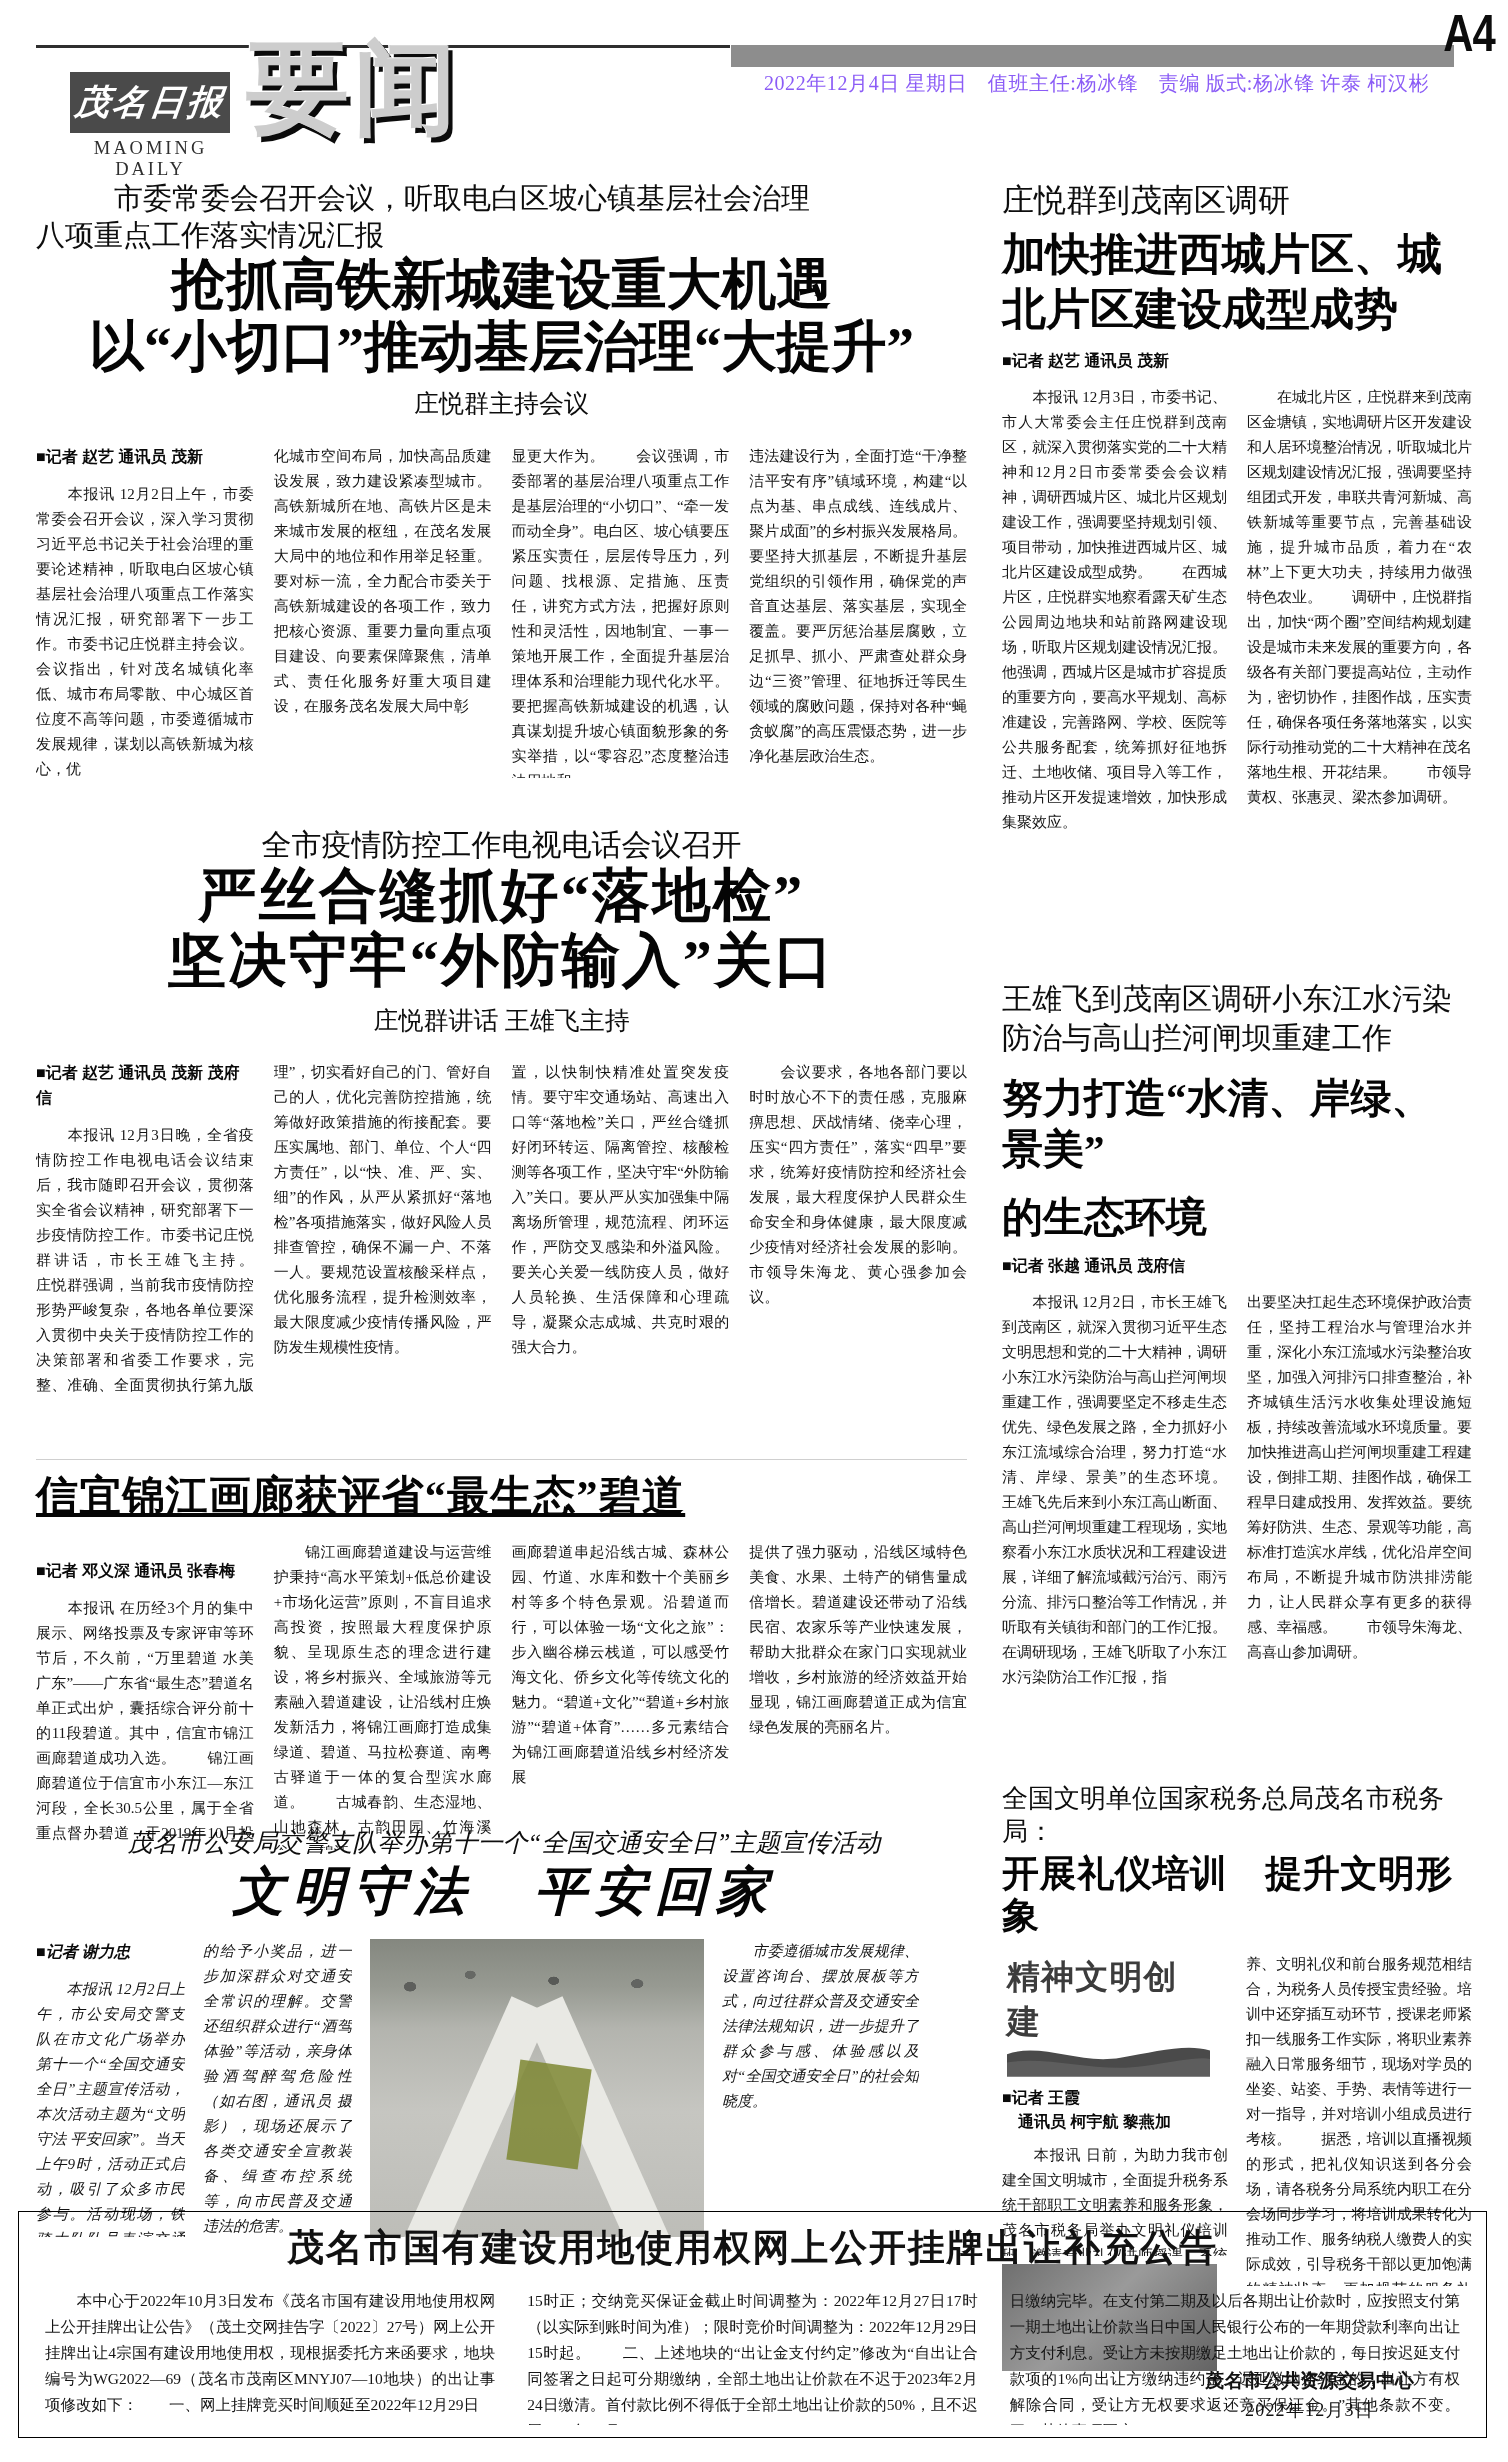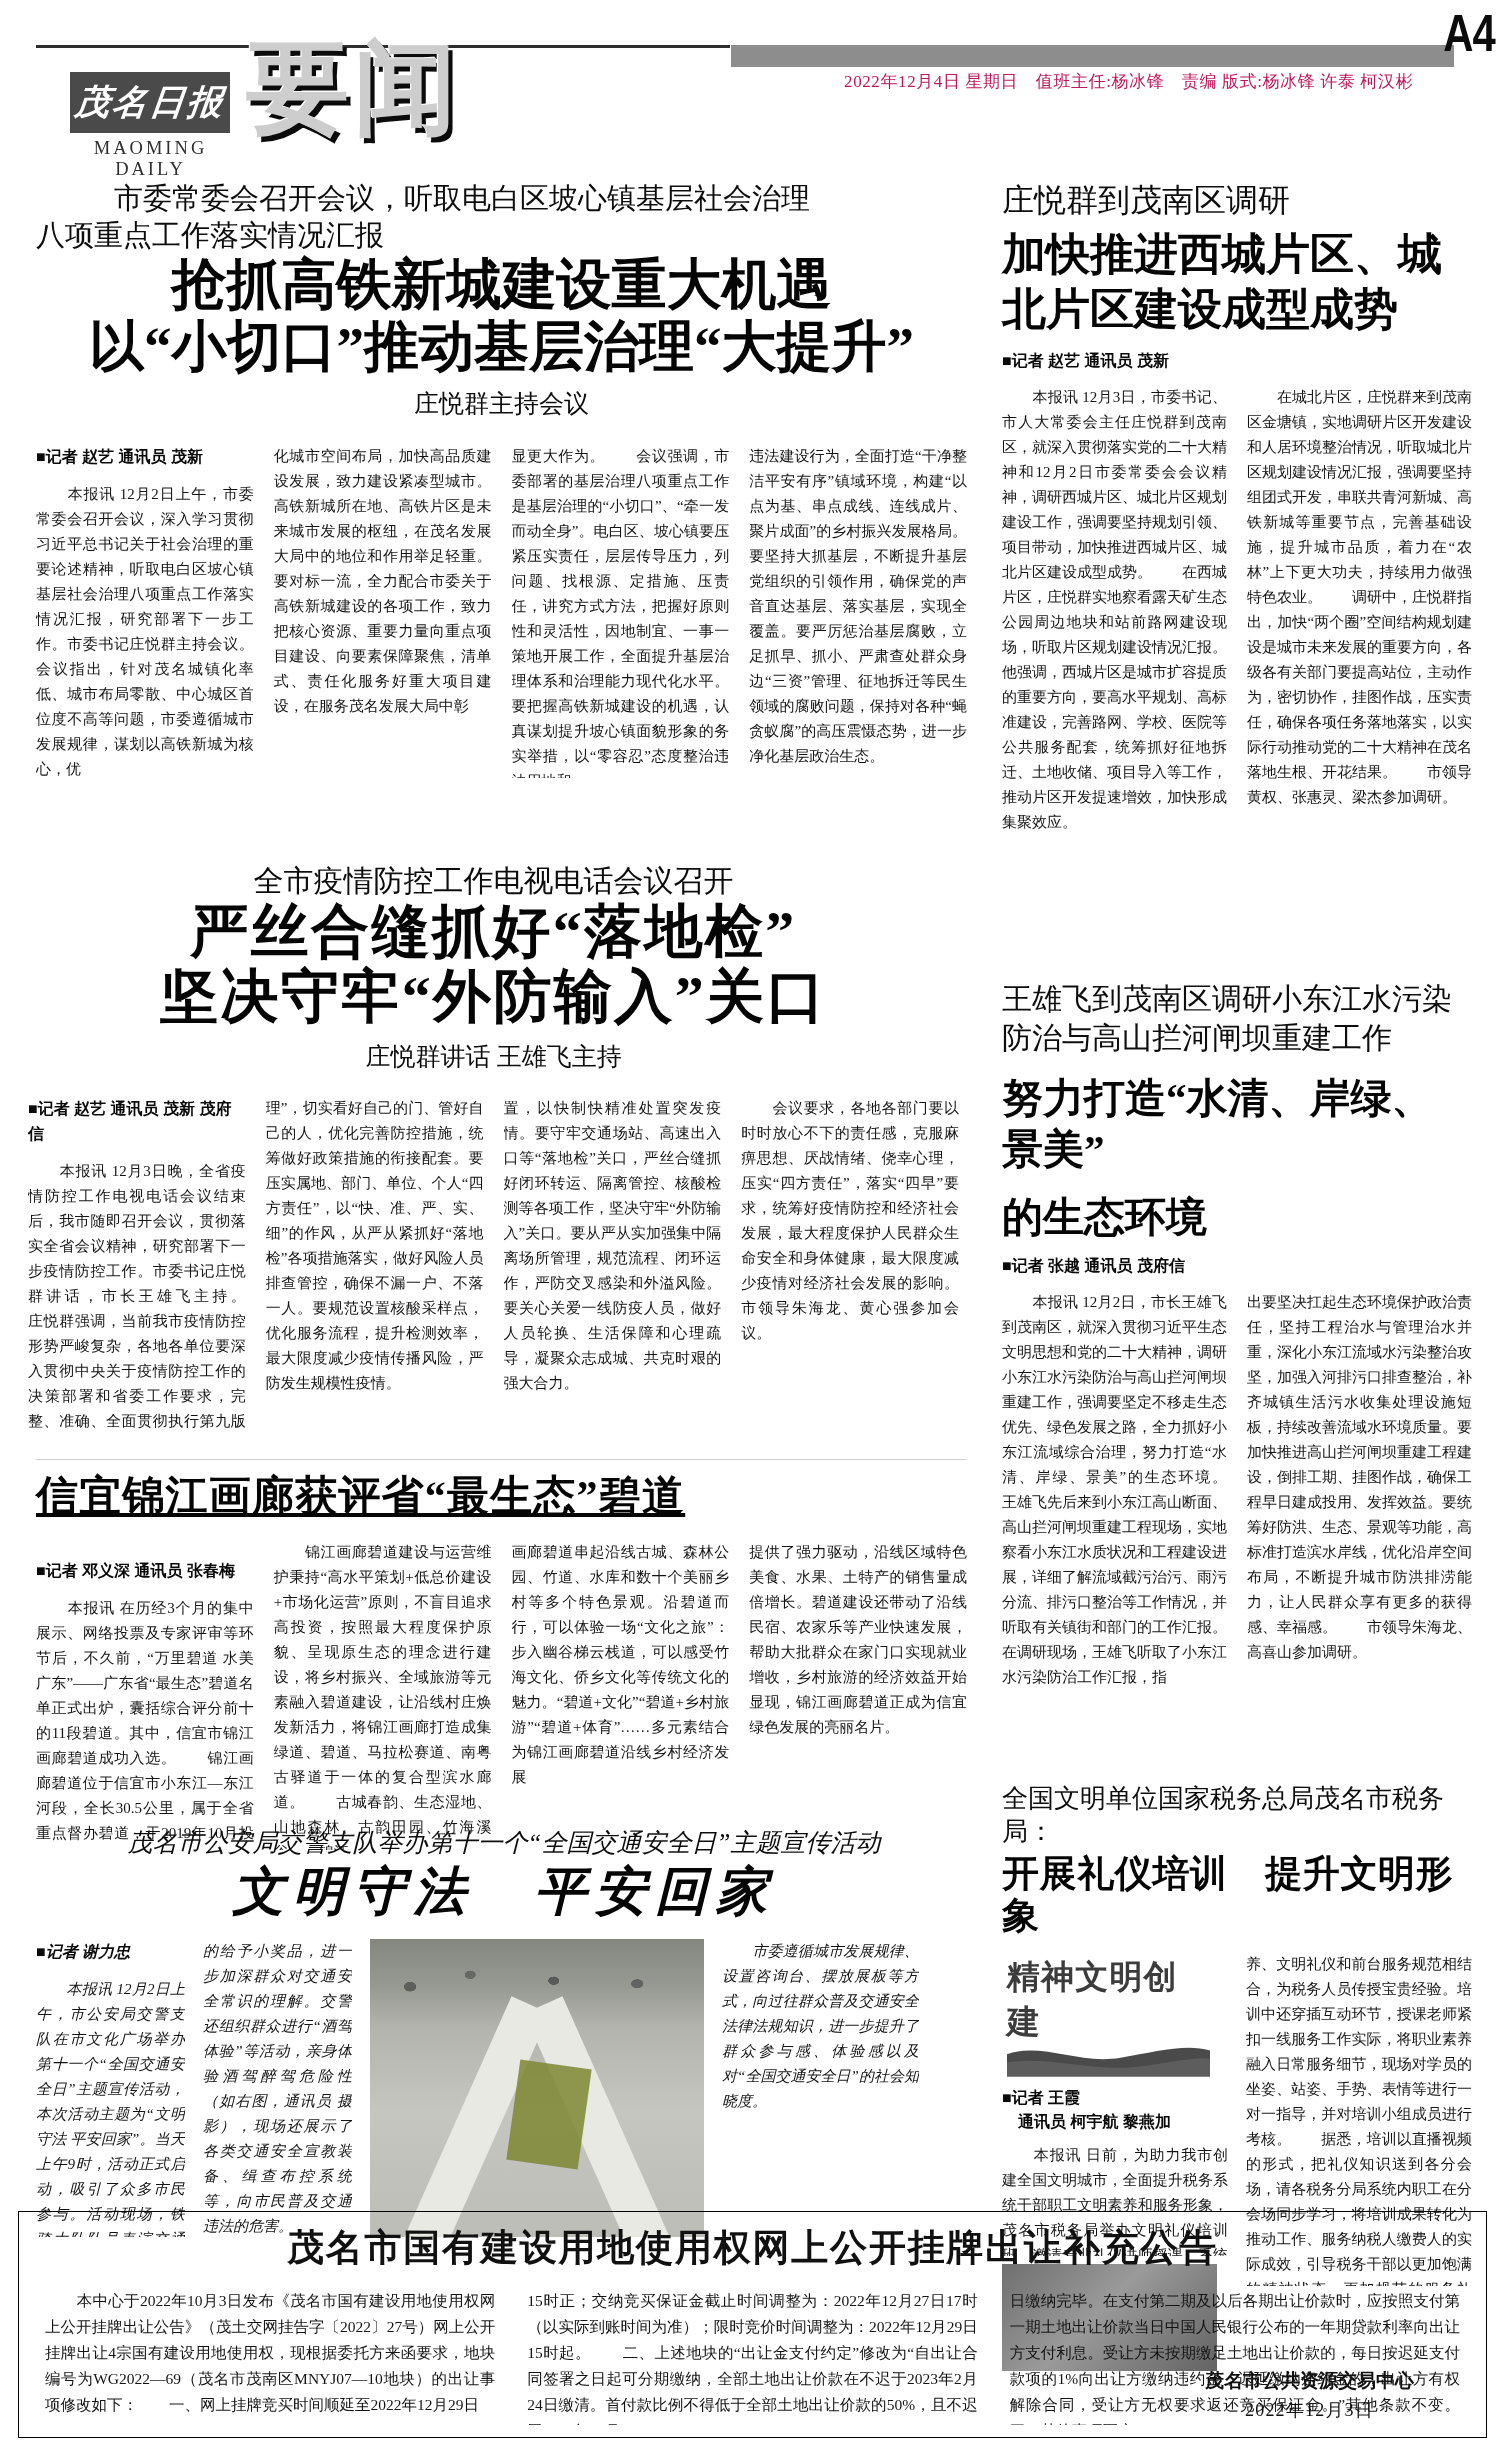--- a/index.html
+++ b/index.html
@@ -4,22 +4,22 @@
 <style>
   html,body{margin:0;padding:0;background:#e8e8e8;}
   .page{position:relative;width:1508px;height:2462px;background:#ffffff;margin:0 auto;
         font-family:"Liberation Serif","DejaVu Serif",serif;color:#111;overflow:hidden;}
 
   
   .top-rule{position:absolute;left:36px;top:45px;width:694px;height:3px;background:#2e2e2e;}
   .gray-bar{position:absolute;left:731px;top:45px;width:723px;height:21.5px;background:#8d8d8d;}
   .edition{position:absolute;right:13px;top:3.6px;font-family:"Liberation Sans",sans-serif;
            font-size:51px;font-weight:700;letter-spacing:-1.2px;color:#0c0c0c;transform:scaleX(.82);transform-origin:right;}
-  .dateline{position:absolute;top:70px;right:95px;font-family:"Liberation Serif",serif;
-            font-size:17px;color:#be185d;letter-spacing:0.6px;}
+  .dateline{position:absolute;top:70px;right:79px;font-family:"Liberation Serif",serif;
+            font-size:20px;color:#8b5cf6;letter-spacing:0.6px;}
   .logo-box{position:absolute;left:70px;top:72px;width:160px;height:61px;background:#4a4a4a;
             display:flex;align-items:center;justify-content:center;}
   .logo-cn{color:#fff;font-size:35px;font-weight:700;font-style:italic;letter-spacing:2.4px;
            font-family:"DejaVu Serif",serif;transform:skewX(-6deg);}
   .logo-en{position:absolute;left:66px;top:138px;width:169px;text-align:center;font-size:18.5px;
            letter-spacing:3px;color:#2f2f2f;font-family:"Liberation Serif",serif;}
   .section-name{position:absolute;left:246px;top:37px;font-size:103px;line-height:1;font-weight:700;
                 color:#cdcdcd;text-shadow:-1.2px -1.2px 0 #ffffff,4.2px 4.8px 0 #0b0b0b;letter-spacing:4.8px;}
 
   
@@ -41,21 +41,21 @@
 
   
   .art-diaoyan{position:absolute;left:1002px;top:180px;width:470px;}
   .art-diaoyan .kicker{font-size:32px;}
   .dy-h{font-size:44px;line-height:1.25;margin-top:6px;}
   .art-diaoyan .byline{margin-top:14.3px;}
   .art-diaoyan .cols{height:585px;column-gap:20px;}
   .art-diaoyan .col{width:225px;}
 
   
-  .art-covid{position:absolute;left:28px;top:826px;width:931px;text-align:center;margin-top:36px;}
+  .art-covid{position:absolute;left:36px;top:826px;width:931px;text-align:center;}
   .art-covid .kicker{font-size:30px;}
   .covid-h{font-size:58px;letter-spacing:2.4px;}
   .art-covid .cols{margin-top:23px;height:334px;column-gap:20px;text-align:left;}
   .art-covid .col{width:218px;}
   .art-covid .byline{text-align:left;}
 
   
   .art-wang{position:absolute;left:1002px;top:979px;width:470px;}
   .art-wang .kicker{font-size:30px;line-height:1.3;}
   .wang-h{font-size:41px;line-height:1.25;margin-top:16px;}

